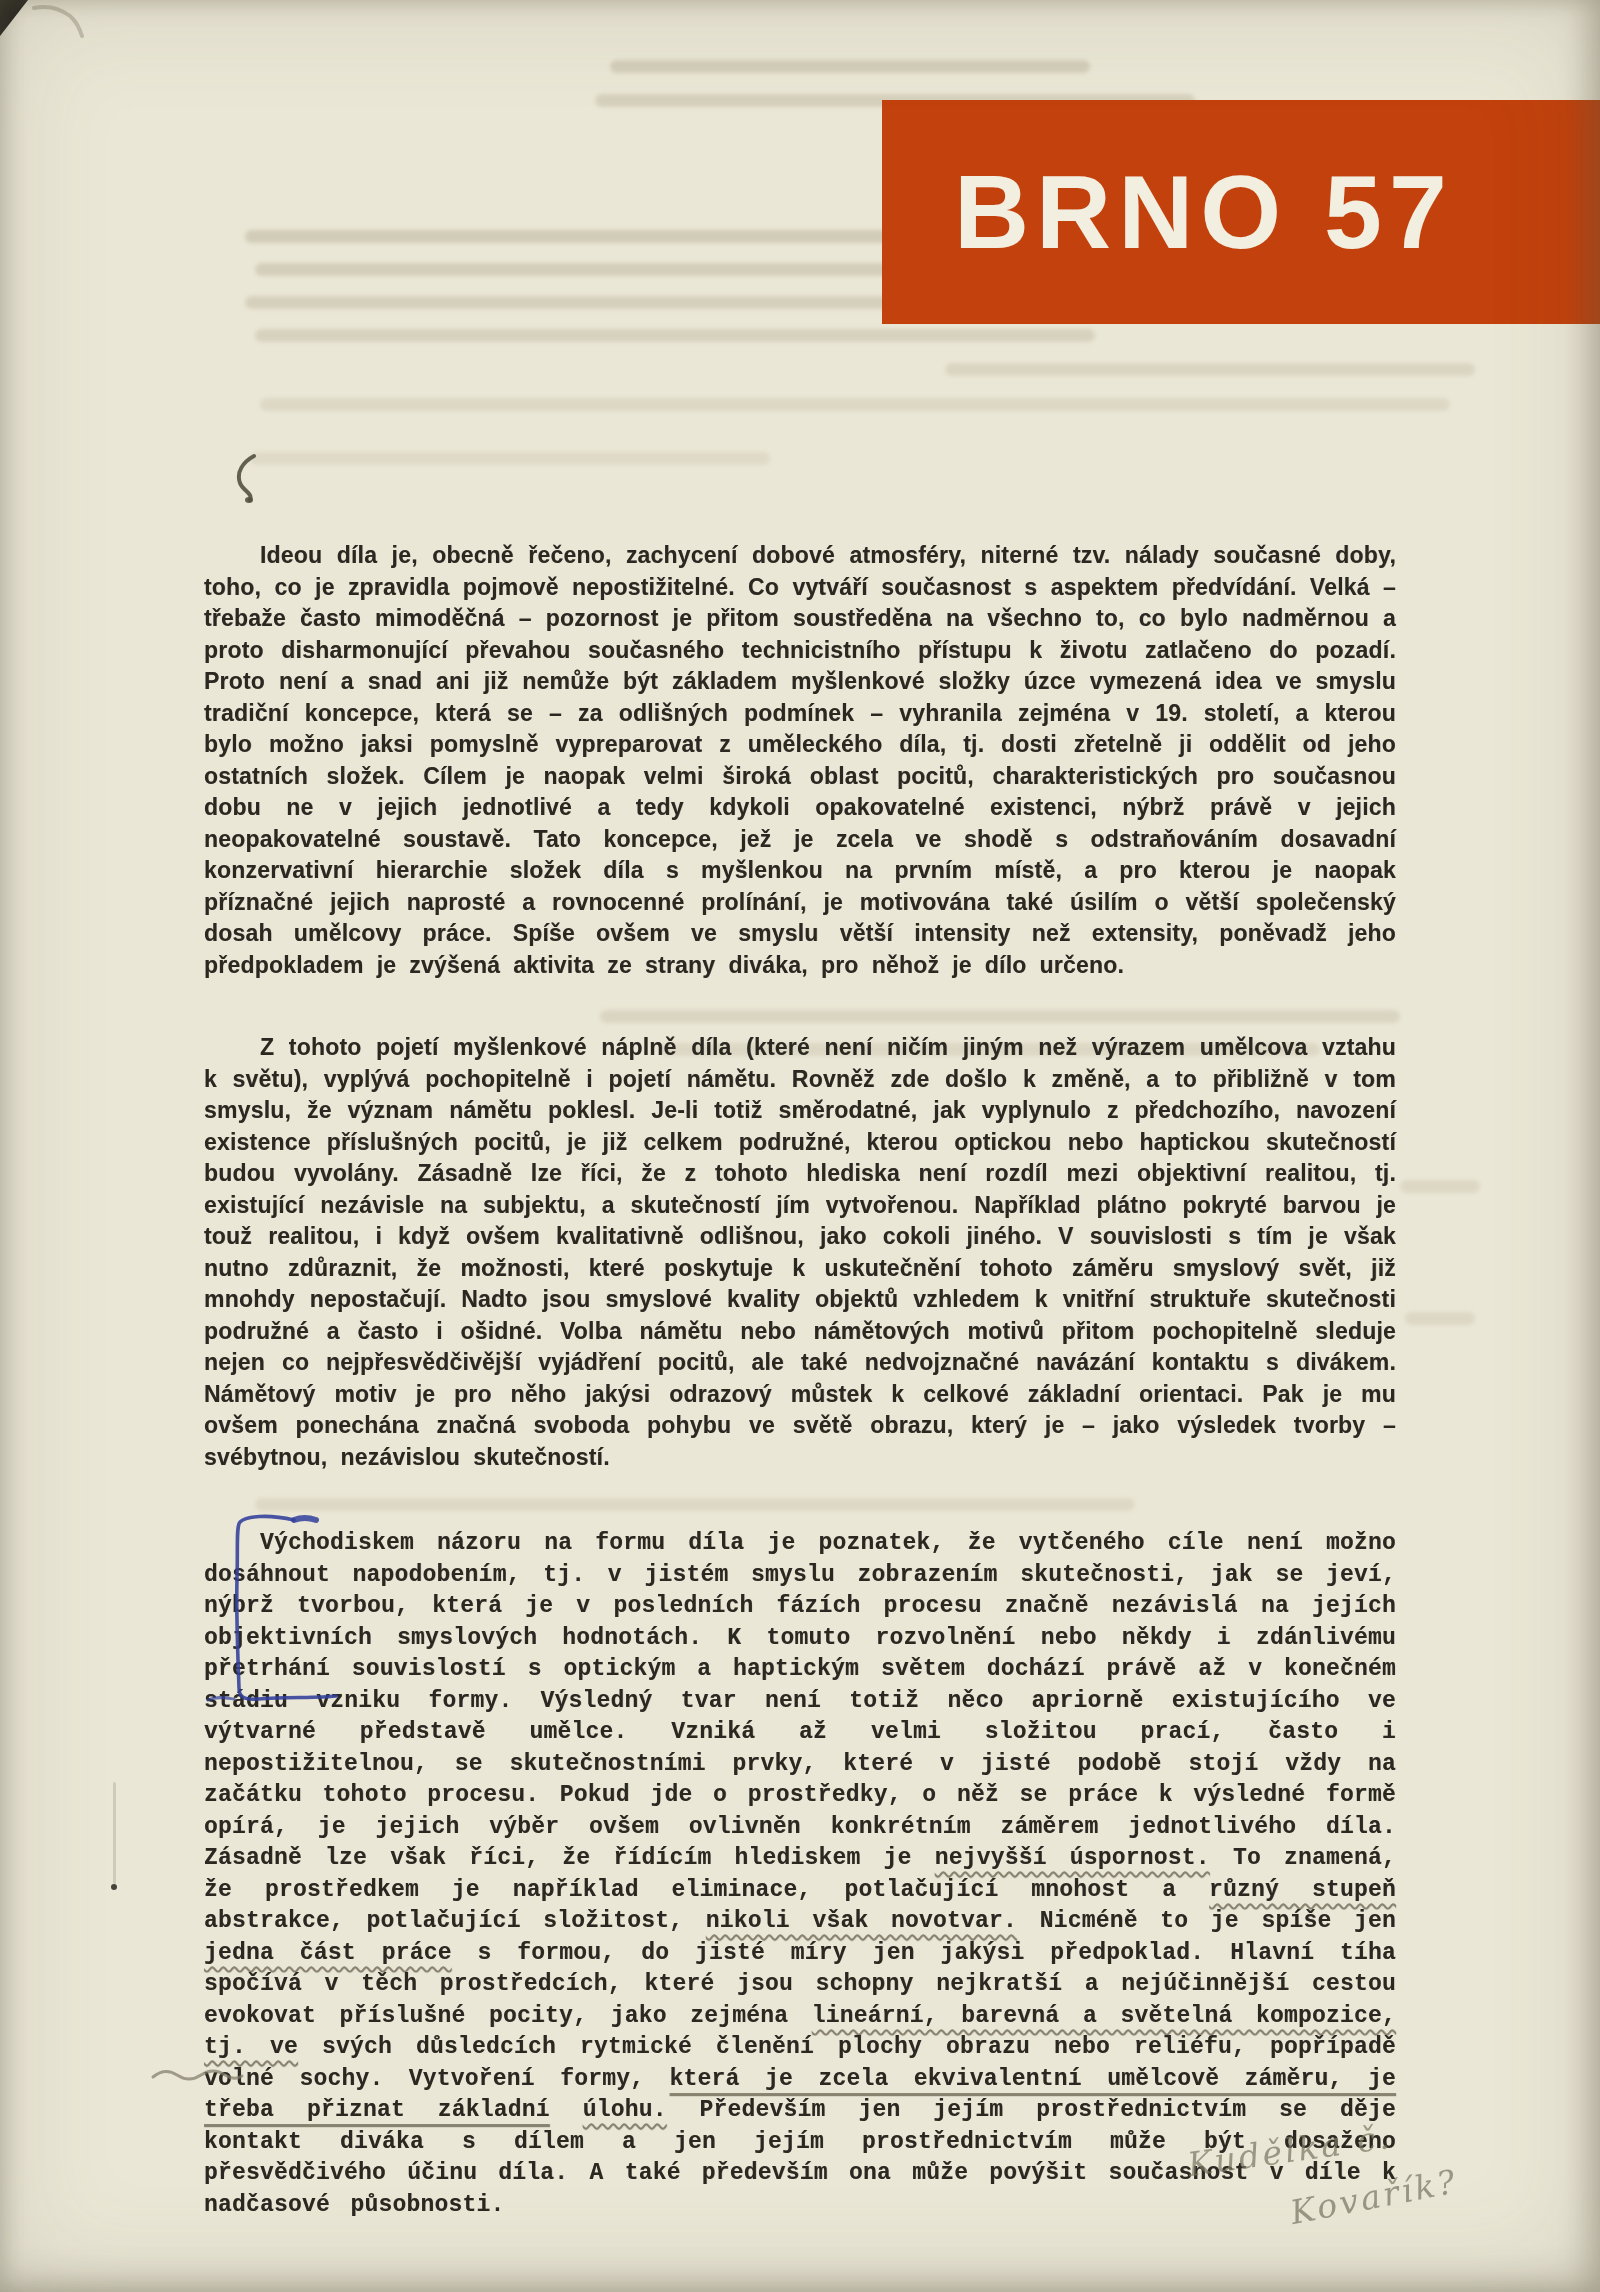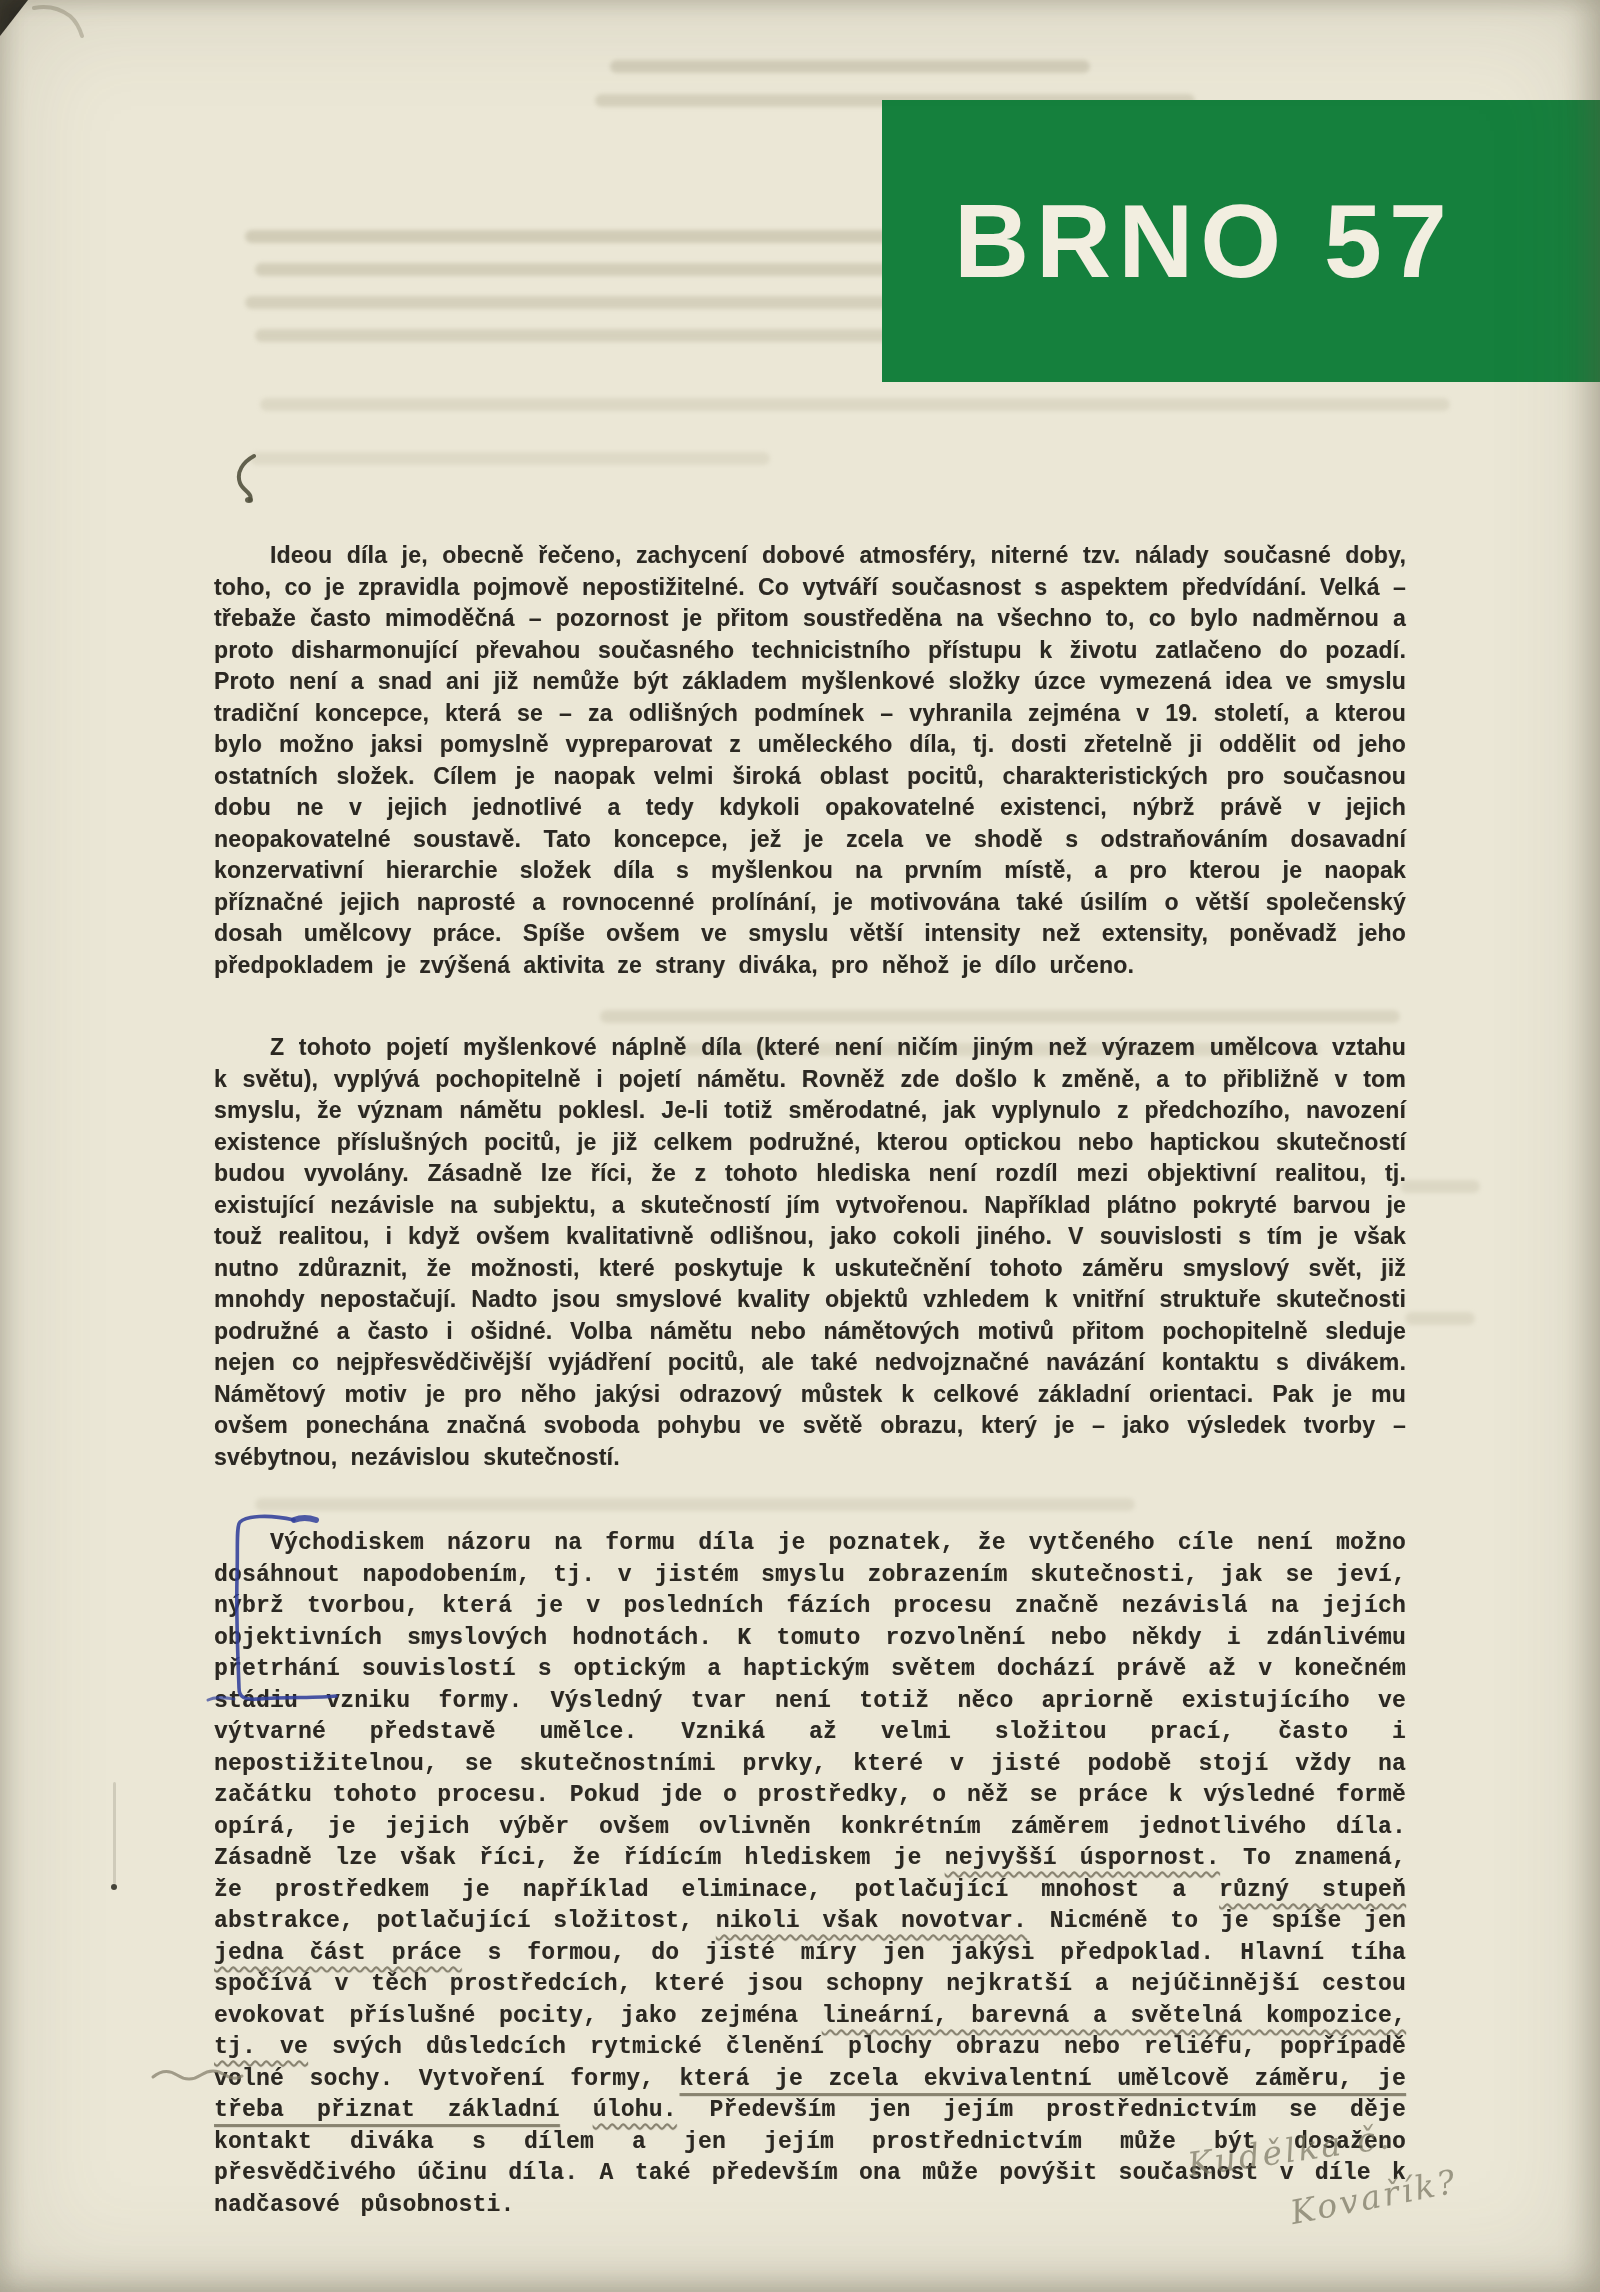--- a/index.html
+++ b/index.html
@@ -11,30 +11,30 @@
   .page::after{
     content:"";position:absolute;inset:0;pointer-events:none;
     box-shadow:
       inset 0 0 110px rgba(95,90,70,.18),
       inset -16px 0 26px rgba(95,90,70,.22),
       inset 8px 0 18px rgba(95,90,70,.14),
       inset 0 -18px 30px rgba(95,90,70,.16);
   }
   
   .masthead{
-    position:absolute;left:882px;top:100px;width:718px;height:282px;
-    background:#15803d;display:flex;align-items:center;
+    position:absolute;left:882px;top:100px;width:718px;height:224px;
+    background:#c2410c;display:flex;align-items:center;
   }
   .masthead .title{
     color:#f2eee0;font-size:104px;font-weight:bold;letter-spacing:7px;
     margin-left:72px;white-space:nowrap;
   }
   
   .par{
-    position:absolute;left:214px;width:1192px;margin:0;
+    position:absolute;left:204px;width:1192px;margin:0;
     text-align:justify;text-indent:56px;
     font-weight:bold;font-size:23px;line-height:31.5px;
     letter-spacing:.2px;word-spacing:6.5px;color:#2b2822;
     text-shadow:.3px .3px 0 rgba(43,40,34,.35);
   }
   .par-0{top:540px;}
   .par-1{top:1032px;}
   .par-2{top:1528px;font-family:Liberation Mono, monospace;}
   
   .mk-pencil{

